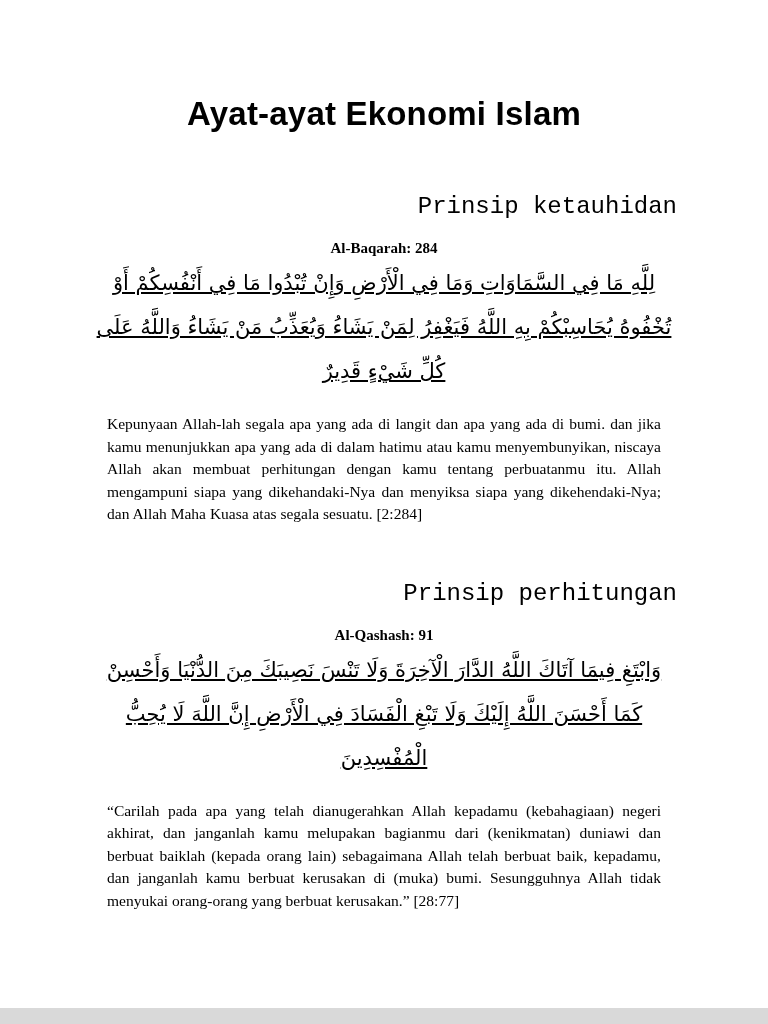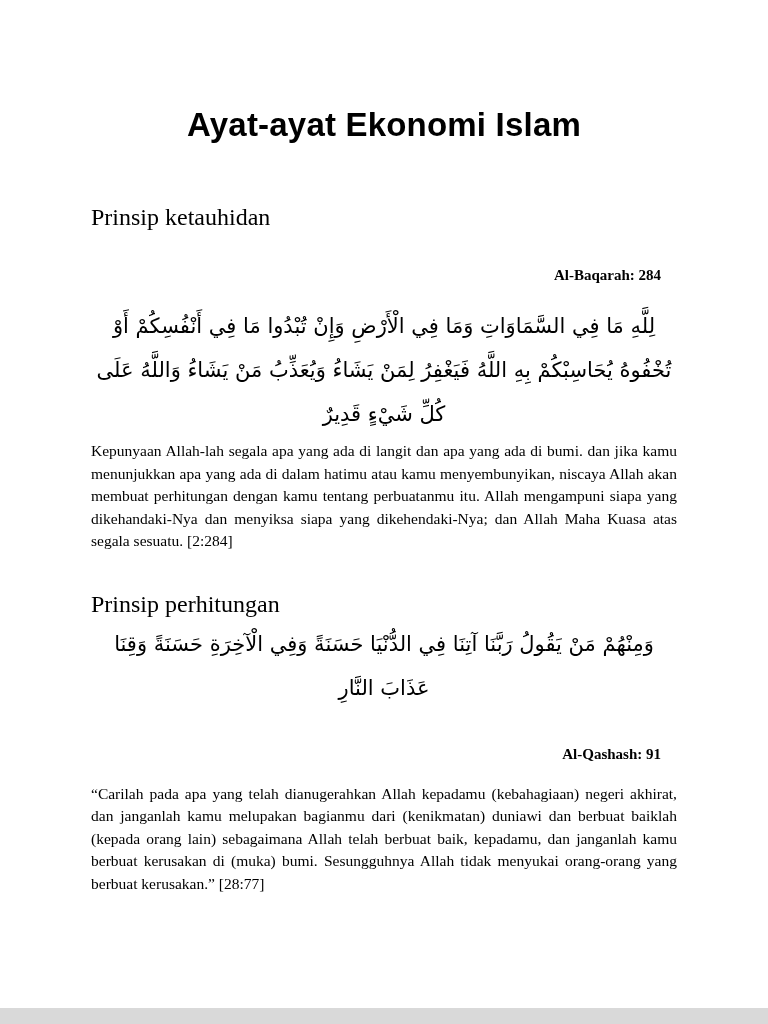--- a/index.html
+++ b/index.html
@@ -13,64 +13,65 @@
     position: relative;
     overflow: hidden;
     font-family: "Liberation Serif", serif;
     color: #000000;
   }
   .page {
     width: 768px;
     height: 1008px;
     background: #ffffff;
     box-sizing: border-box;
-    padding: 11px 91px;
+    padding: 0 91px;
   }
   .page-title {
     font-family: "Liberation Sans", sans-serif;
     font-size: 33px;
     font-weight: 700;
     text-align: center;
     margin: 0;
     padding-top: 95px;
     letter-spacing: 0.2px;
   }
   .section-heading {
-    font-family: Liberation Serif, serif;
+    font-family: Liberation Mono, monospace;
     font-size: 24px;
     font-weight: 400;
-    text-align: left;
+    text-align: right;
     margin: 0;
   }
   .heading-ketauhidan   { padding-top: 60px; }
   .heading-keseimbangan { padding-top: 38px; }
   .verse-ref {
     font-family: "Liberation Serif", serif;
     font-size: 15px;
     font-weight: 700;
-    text-align: right;
-    margin: 16px;
+    text-align: center;
+    margin: 0;
     padding-top: 20px;
   }
   .arabic {
     direction: rtl;
     unicode-bidi: embed;
     font-family: "DejaVu Sans", sans-serif;
     font-size: 21px;
     line-height: 2.1;
     text-align: center;
     margin: 0;
     padding-top: 4px;
+    text-decoration: underline;
   }
   .translation {
     font-family: "Liberation Serif", serif;
     font-size: 15.5px;
     line-height: 1.45;
     text-align: justify;
-    margin: 0;
+    margin: 16px;
     padding-top: 4px;
   }
   .footer-strip {
     position: absolute;
     left: 0;
     bottom: 0;
     width: 768px;
     height: 16px;
     background: #d9d9d9;
   }
@@ -89,24 +90,24 @@
       <p class="verse-ref">Al-Baqarah: 284</p>
       <p class="arabic" dir="rtl" lang="ar">لِلَّهِ مَا فِي السَّمَاوَاتِ وَمَا فِي الْأَرْضِ وَإِنْ تُبْدُوا مَا فِي أَنْفُسِكُمْ أَوْ تُخْفُوهُ يُحَاسِبْكُمْ بِهِ اللَّهُ فَيَغْفِرُ لِمَنْ يَشَاءُ وَيُعَذِّبُ مَنْ يَشَاءُ وَاللَّهُ عَلَى كُلِّ شَيْءٍ قَدِيرٌ</p>
       <p class="translation">Kepunyaan Allah-lah segala apa yang ada di langit dan apa yang ada di bumi. dan jika kamu menunjukkan apa yang ada di dalam hatimu atau kamu menyembunyikan, niscaya Allah akan membuat perhitungan dengan kamu tentang perbuatanmu itu. Allah mengampuni siapa yang dikehandaki-Nya dan menyiksa siapa yang dikehendaki-Nya; dan Allah Maha Kuasa atas segala sesuatu. [2:284]</p>
     </div>
   </section>
 
   <section>
     <h2 class="section-heading heading-keseimbangan">Prinsip perhitungan</h2>
 
     <div>
-      <p class="arabic" dir="rtl" lang="ar">وَمِنْهُمْ مَنْ يَقُولُ رَبَّنَا آتِنَا فِي الدُّنْيَا حَسَنَةً وَفِي الْآخِرَةِ حَسَنَةً وَقِنَا عَذَابَ النَّارِ</p>
     </div>
 
     <div>
       <p class="verse-ref">Al-Qashash: 91</p>
+      <p class="arabic" dir="rtl" lang="ar">وَابْتَغِ فِيمَا آتَاكَ اللَّهُ الدَّارَ الْآخِرَةَ وَلَا تَنْسَ نَصِيبَكَ مِنَ الدُّنْيَا وَأَحْسِنْ كَمَا أَحْسَنَ اللَّهُ إِلَيْكَ وَلَا تَبْغِ الْفَسَادَ فِي الْأَرْضِ إِنَّ اللَّهَ لَا يُحِبُّ الْمُفْسِدِينَ</p>
       <p class="translation">“Carilah pada apa yang telah dianugerahkan Allah kepadamu (kebahagiaan) negeri akhirat, dan janganlah kamu melupakan bagianmu dari (kenikmatan) duniawi dan berbuat baiklah (kepada orang lain) sebagaimana Allah telah berbuat baik, kepadamu, dan janganlah kamu berbuat kerusakan di (muka) bumi. Sesungguhnya Allah tidak menyukai orang-orang yang berbuat kerusakan.” [28:77]</p>
     </div>
   </section>
 
 </div>
 
 <div class="footer-strip"></div>
 
 </body></html>

